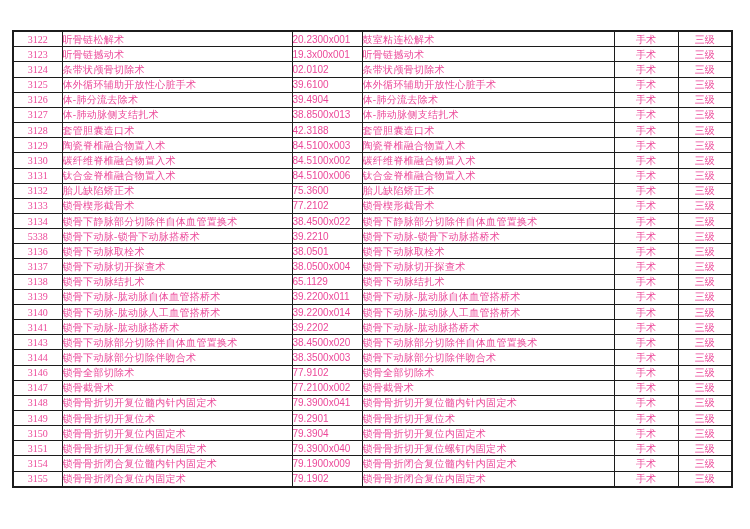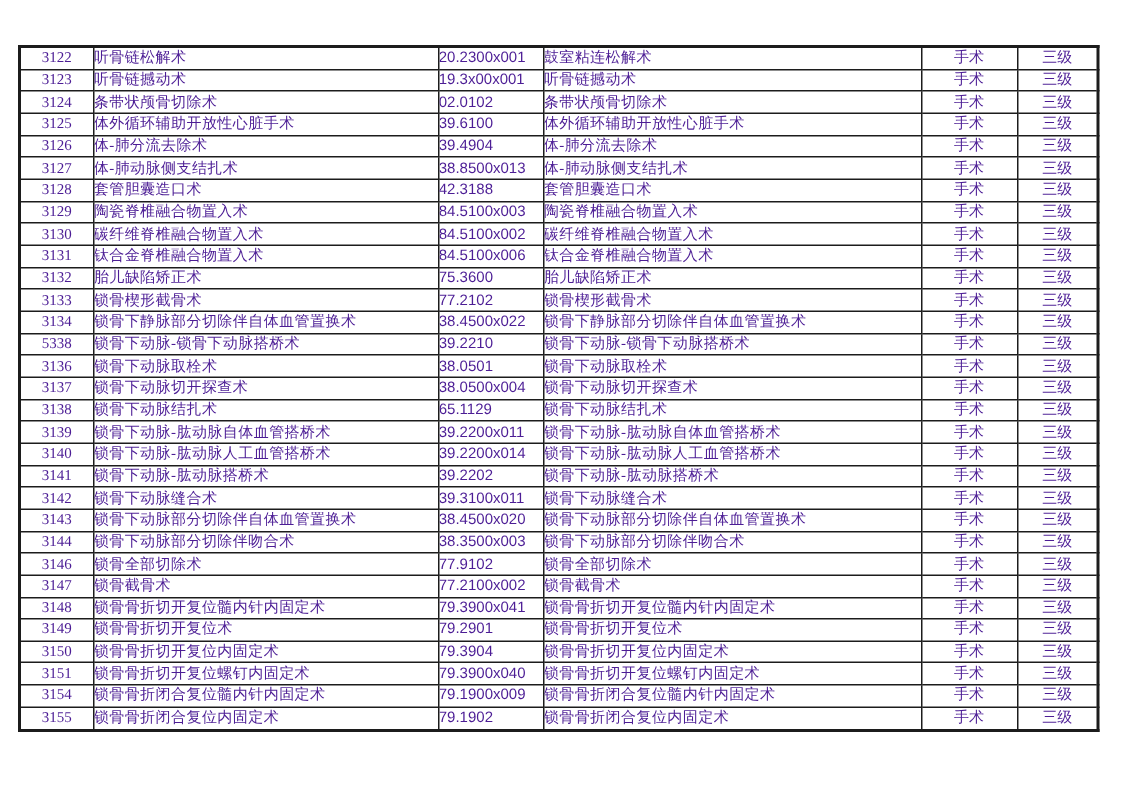--- a/index.html
+++ b/index.html
@@ -7,21 +7,21 @@
     padding: 0;
     background: #ffffff;
   }
   .page {
     position: relative;
     width: 750px;
     height: 529px;
     background: #ffffff;
     overflow: hidden;
     font-family: "Liberation Serif", "DejaVu Serif", serif;
-    color: #4c1d95;
+    color: #ec4899;
   }
   table.proc-table {
     position: absolute;
     left: 12px;
     top: 30px;
     width: 719px;
     height: 458px;
     border-collapse: collapse;
     table-layout: fixed;
     border: 2px solid #1c1c1c;
@@ -222,28 +222,20 @@
         </tr>
         <tr>
           <td class="c-row_no">3141</td>
           <td class="c-name">锁骨下动脉-肱动脉搭桥术</td>
           <td class="c-code">39.2202</td>
           <td class="c-name_alt">锁骨下动脉-肱动脉搭桥术</td>
           <td class="c-category">手术</td>
           <td class="c-grade">三级</td>
         </tr>
         <tr>
-          <td class="c-row_no">3142</td>
-          <td class="c-name">锁骨下动脉缝合术</td>
-          <td class="c-code">39.3100x011</td>
-          <td class="c-name_alt">锁骨下动脉缝合术</td>
-          <td class="c-category">手术</td>
-          <td class="c-grade">三级</td>
-        </tr>
-        <tr>
           <td class="c-row_no">3143</td>
           <td class="c-name">锁骨下动脉部分切除伴自体血管置换术</td>
           <td class="c-code">38.4500x020</td>
           <td class="c-name_alt">锁骨下动脉部分切除伴自体血管置换术</td>
           <td class="c-category">手术</td>
           <td class="c-grade">三级</td>
         </tr>
         <tr>
           <td class="c-row_no">3144</td>
           <td class="c-name">锁骨下动脉部分切除伴吻合术</td>

